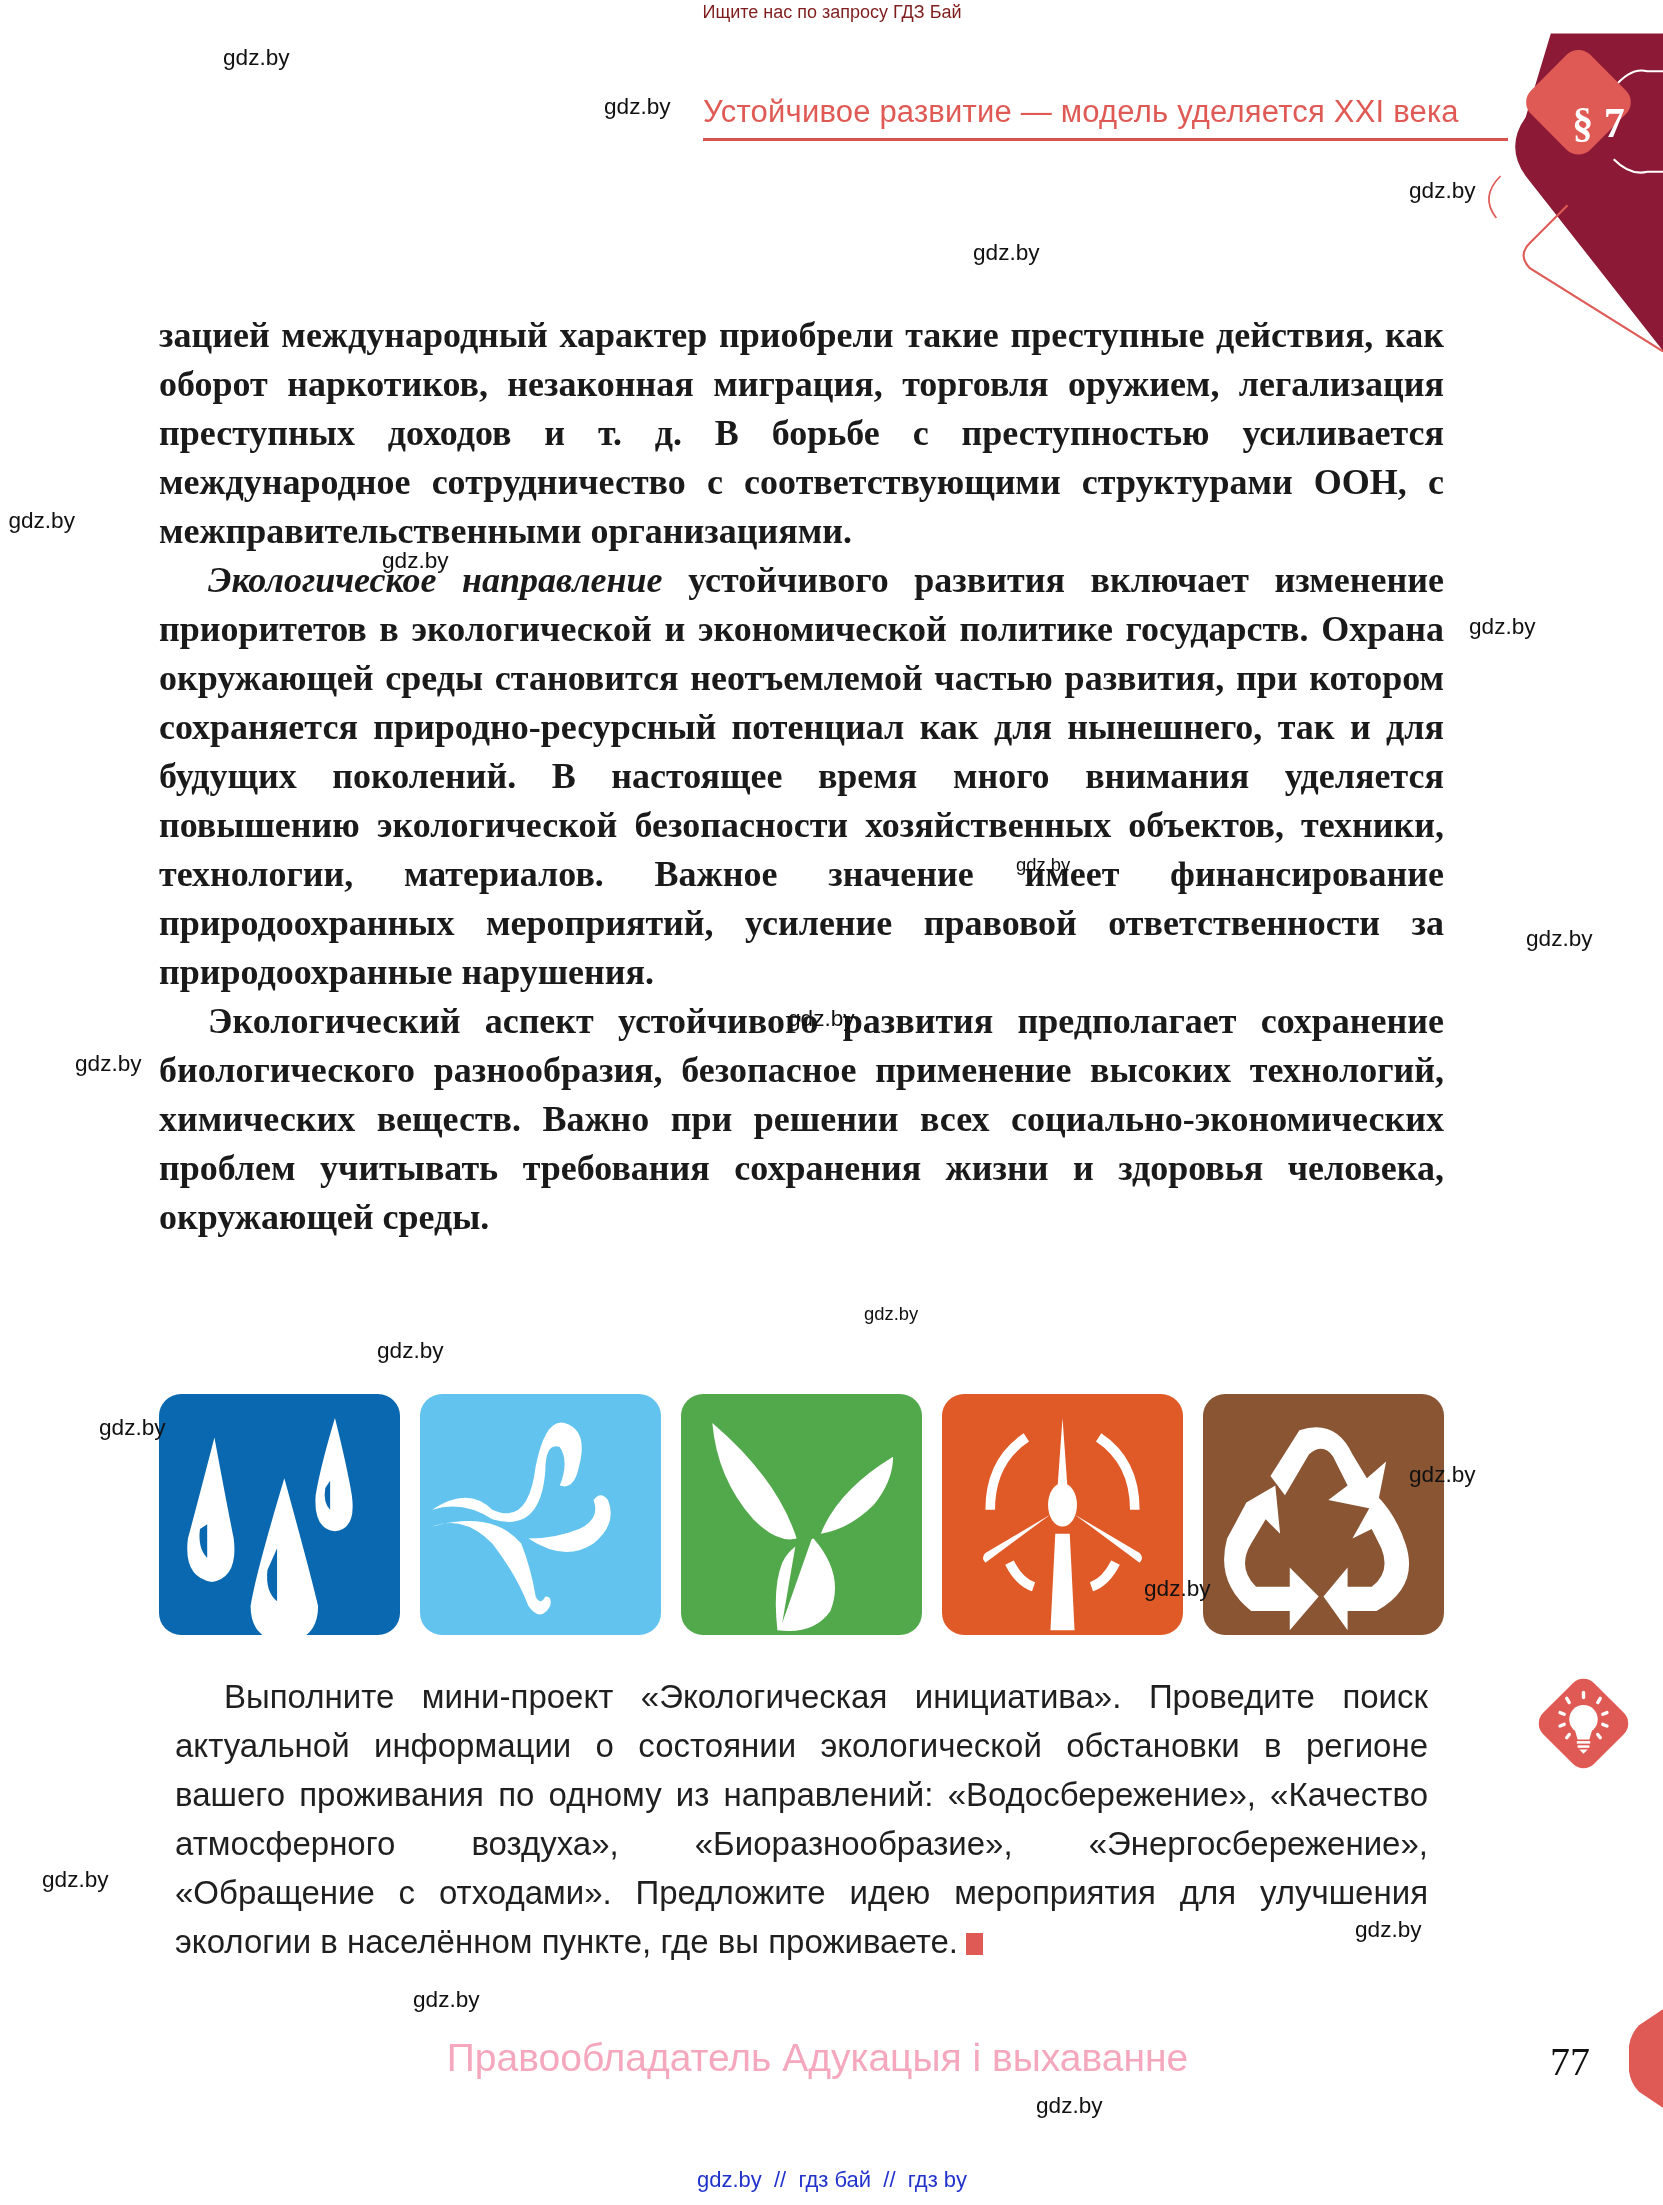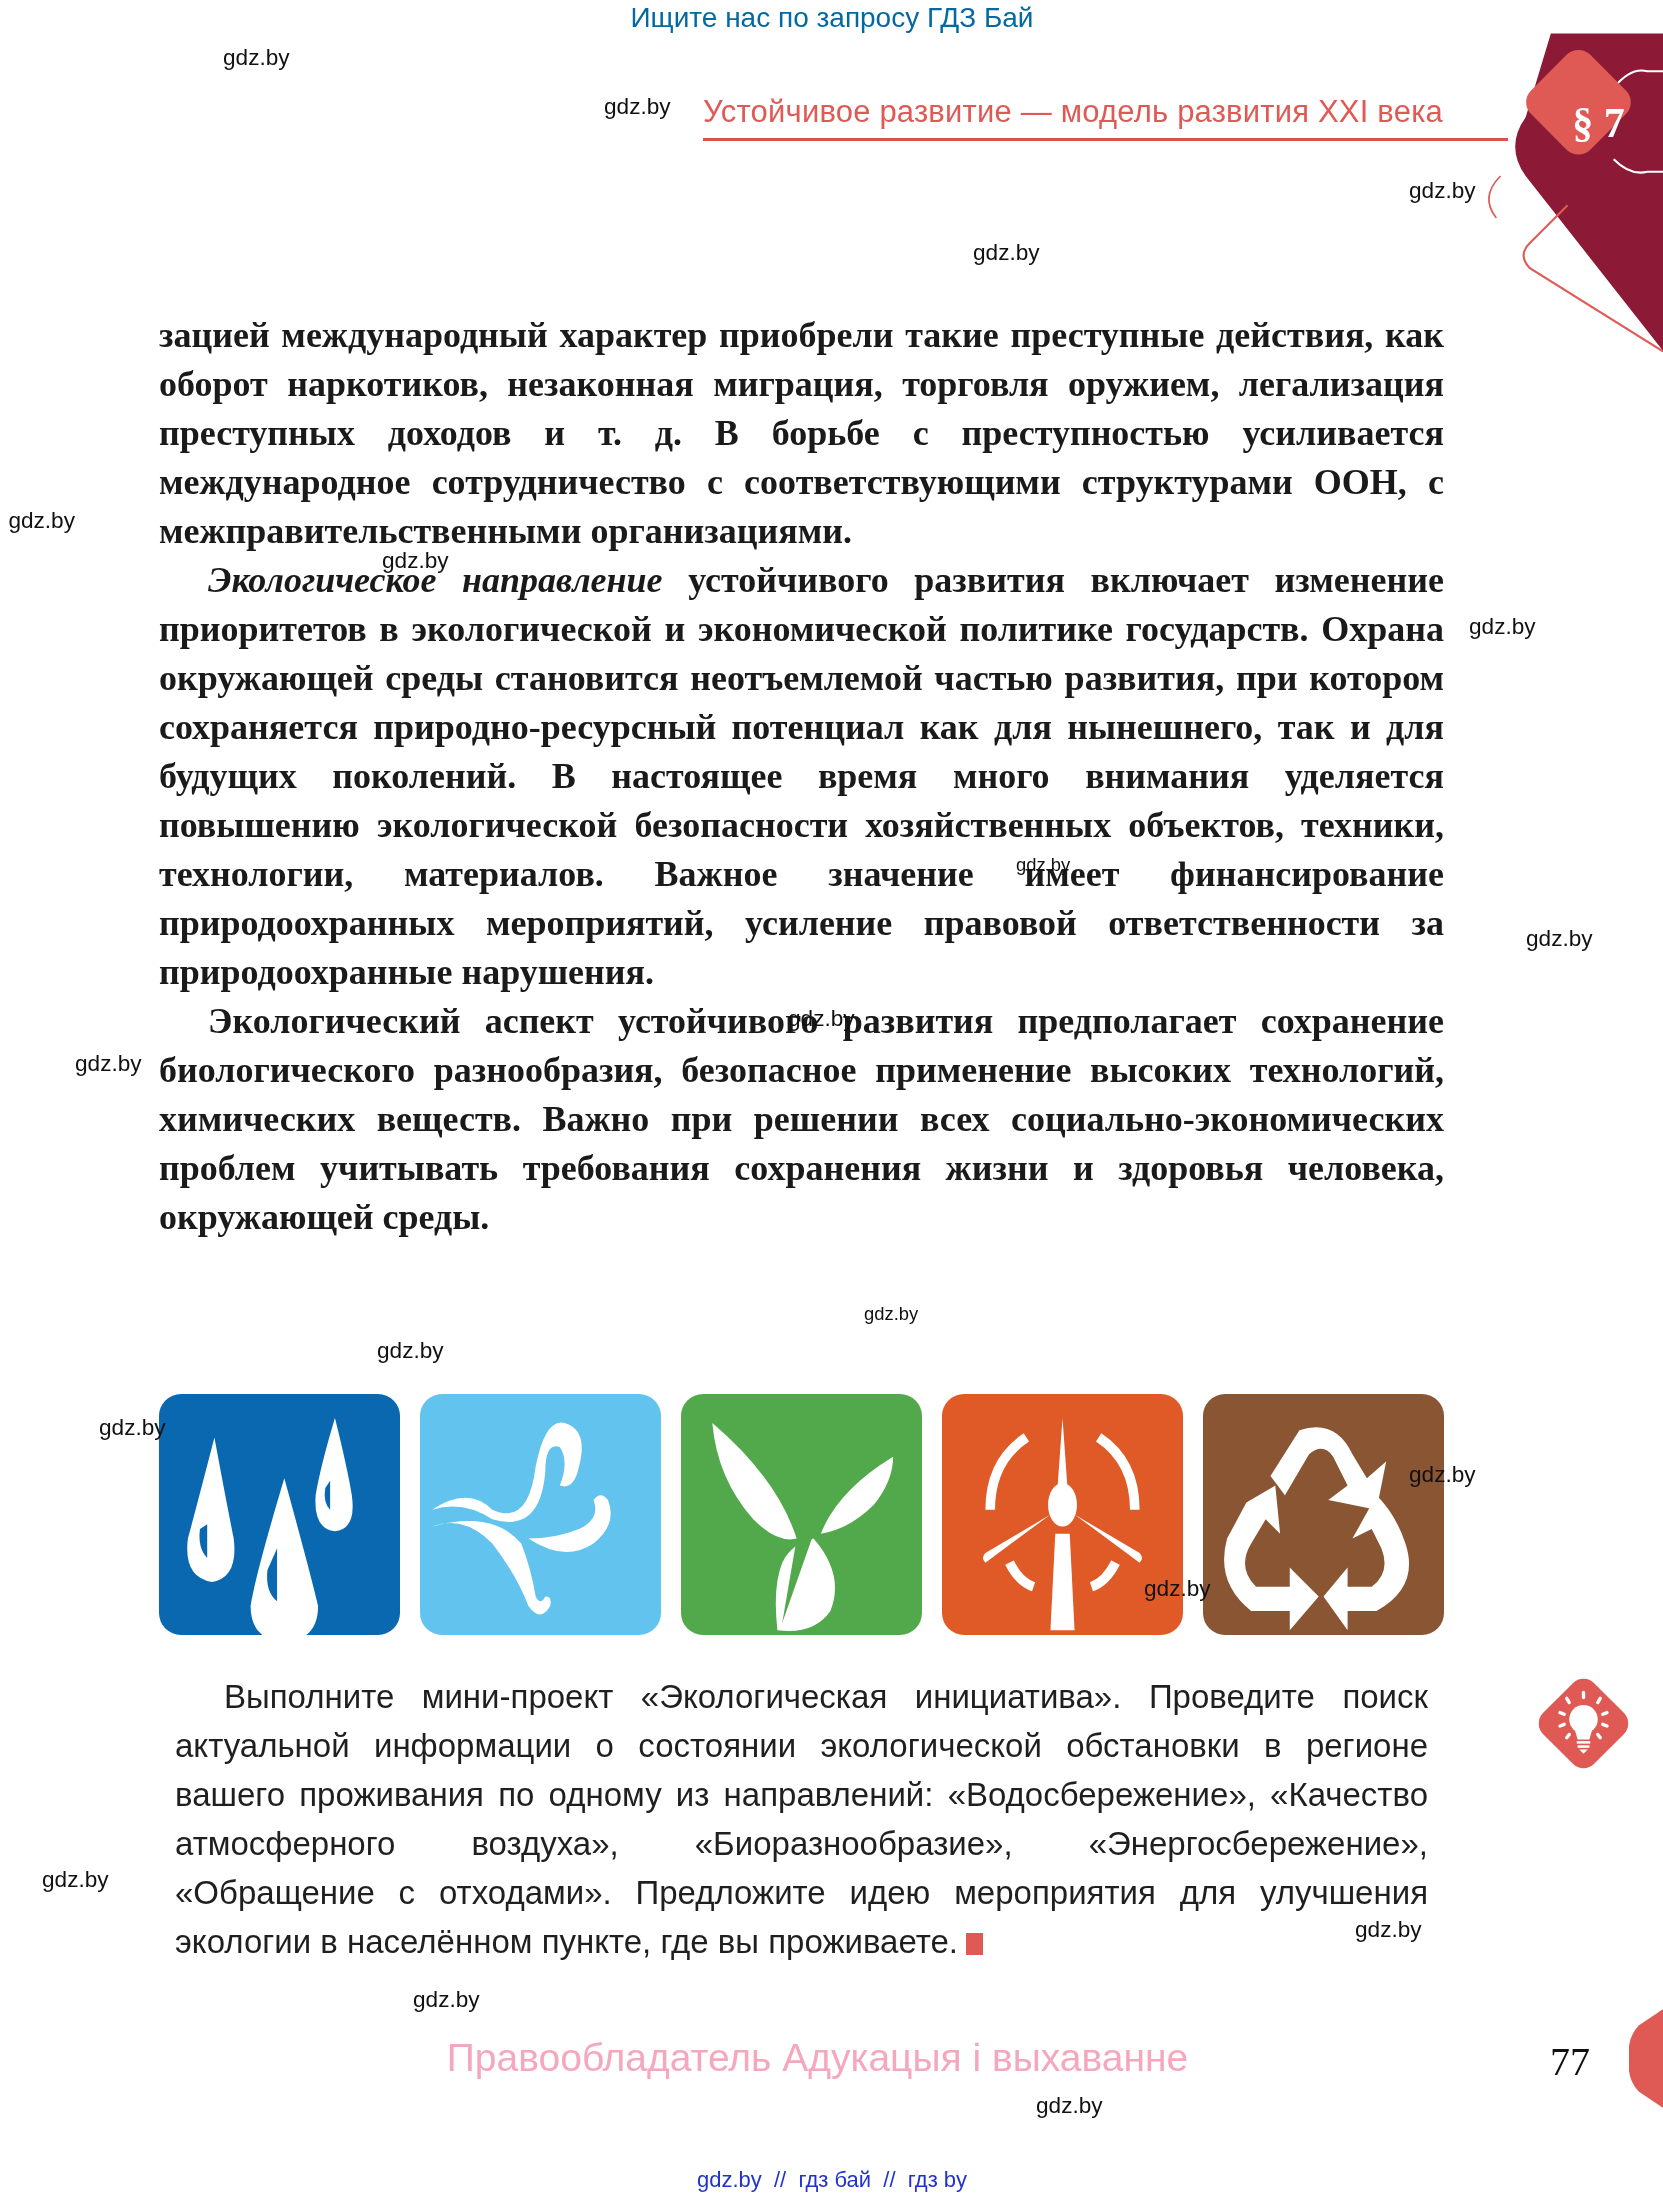--- a/index.html
+++ b/index.html
@@ -1,20 +1,20 @@
 <!DOCTYPE html>
 <html style="font-size:13.4px"><head>
 <meta charset="utf-8">
 <style>
   html,body{margin:0;padding:0;}
   body{width:1664px;height:2205px;position:relative;background:#ffffff;overflow:hidden;
        font-family:"Liberation Serif","DejaVu Serif",serif;color:#111;}
   .abs{position:absolute;}
-  .topnote{left:0;width:1664px;top:1.7px;text-align:center;color:#0369a1;
-           font-family:"Liberation Sans",sans-serif;font-size:28px;}
+  .topnote{left:0;width:1664px;top:1.7px;text-align:center;color:#7f1d1d;
+           font-family:"Liberation Sans",sans-serif;font-size:18px;}
   .wm{font-family:"Liberation Sans",sans-serif;font-size:22.6px;color:#111;white-space:nowrap;}
   .header-title{left:703px;top:94px;font-family:"Liberation Sans",sans-serif;font-size:31px;
                 color:#e05a55;white-space:nowrap;letter-spacing:0.2px;}
   .header-rule{left:703px;top:138px;width:805px;height:2.5px;background:#d9534f;}
   .corner{right:0;top:0;width:218px;height:352px;}
   .body-text{left:159px;width:1285px;font-size:36px;line-height:49px;text-align:justify;
              text-align-last:left;font-weight:bold;color:#1a1a1a;margin-top:41px;}
   .body-text p{margin:0;}
   .body-text p.indent{text-indent:49px;}
   .body-text em{font-weight:bold;}
@@ -32,21 +32,21 @@
   .page-num{left:1550px;top:2038px;font-size:40px;color:#111;}
   .page-tab{right:0;top:2008px;width:50px;height:101px;}
   .bottom-links{left:0;width:1664px;top:2167px;text-align:center;font-family:"Liberation Sans",sans-serif;
                 font-size:22px;color:#2233cc;}
 </style>
 </head>
 <body>
 
 <div class="abs topnote">Ищите нас по запросу ГДЗ Бай</div>
 
-<div class="abs header-title">Устойчивое развитие — модель развития XXI века</div>
+<div class="abs header-title">Устойчивое развитие — модель уделяется XXI века</div>
 <div class="abs header-rule"></div>
 
 <svg class="abs corner" viewBox="0 0 260 420">
   <path d="M125 40 L260 40 L260 420 L95 210 Q70 175 95 140 Z" fill="#8c1a36"></path>
   <path d="M60 260 Q40 235 65 210" fill="none" stroke="#e05a55" stroke-width="2"></path>
   <path d="M145 245 L100 290 Q85 305 100 320 L260 420" fill="none" stroke="#e05a55" stroke-width="2.5"></path>
   <path d="M130 85 L150 105" stroke="#ffffff" stroke-width="3"></path>
   <path d="M200 105 Q220 80 240 85 L260 85" fill="none" stroke="#ffffff" stroke-width="2.5"></path>
   <path d="M200 190 Q220 210 240 205 L260 205" fill="none" stroke="#ffffff" stroke-width="2.5"></path>
   <rect x="108" y="72" width="100" height="100" rx="20" transform="rotate(45 158 122)" fill="#e05a55"></rect>

